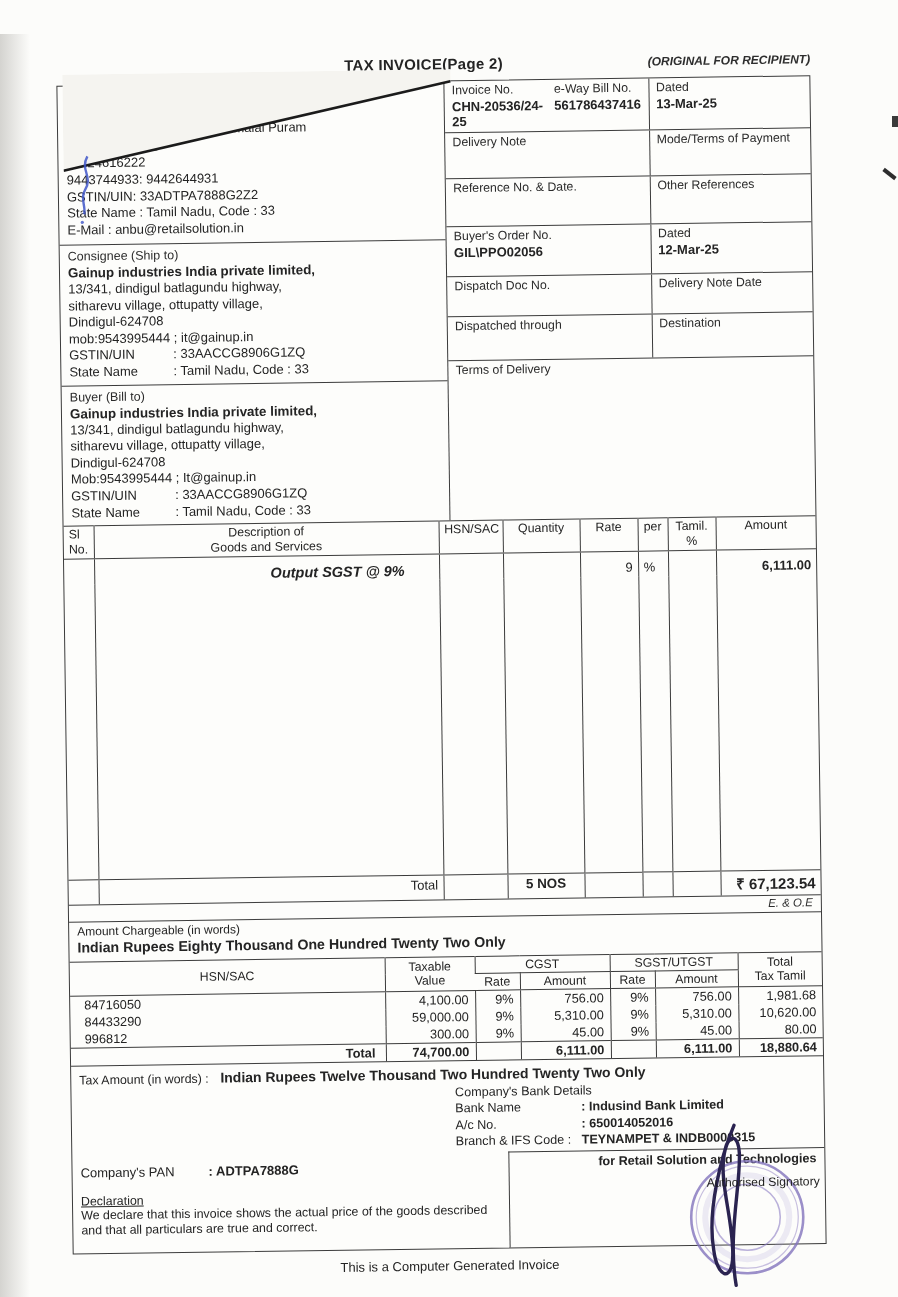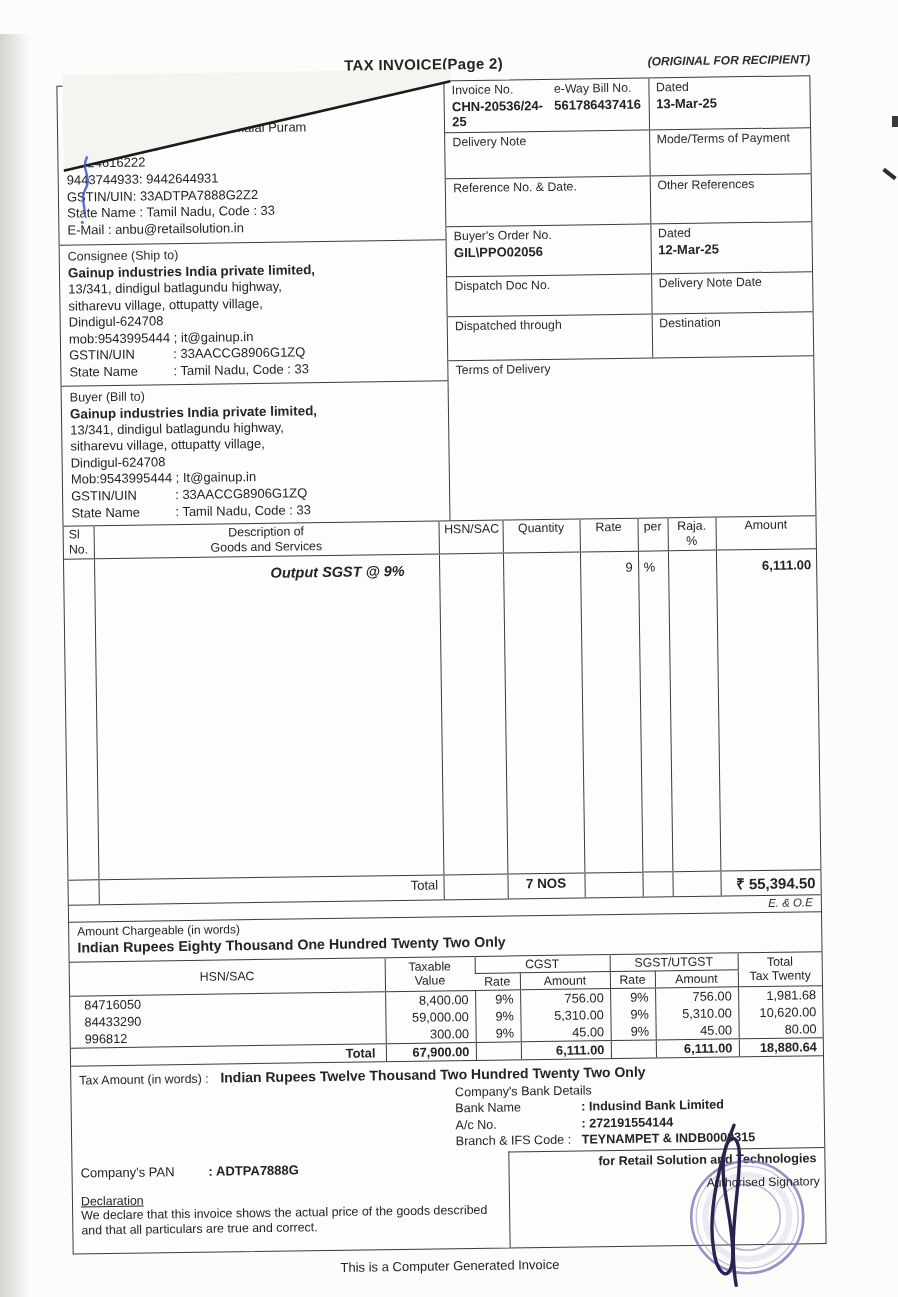--- a/index.html
+++ b/index.html
@@ -279,21 +279,21 @@
                 <div>No.</div>
               </th>
             <th>
                 <div>Description of</div>
                 <div>Goods and Services</div>
               </th>
             <th>HSN/SAC</th>
             <th>Quantity</th>
             <th>Rate</th>
             <th>per</th>
-            <th>Raja. %</th>
+            <th>Tamil. %</th>
             <th>Amount</th>
           </tr>
         </thead>
         <tbody>
           <tr>
             <td></td>
             <td class="item-desc">Output SGST @ 9%</td>
             <td></td>
             <td></td>
             <td class="num" style="padding-top:8px;">9</td>
@@ -308,25 +308,25 @@
               <td></td>
               <td></td>
               <td></td>
               <td></td>
               <td></td>
           </tr>
           <tr class="totrow">
             <td></td>
             <td class="tot-label">Total</td>
             <td></td>
-            <td class="tot-qty">7 NOS</td>
-            <td></td>
-              <td></td>
-              <td></td>
-            <td class="tot-amt">₹ 55,394.50</td>
+            <td class="tot-qty">5 NOS</td>
+            <td></td>
+              <td></td>
+              <td></td>
+            <td class="tot-amt">₹ 67,123.54</td>
           </tr>
         </tbody>
       </table>
       <div class="eoe">E. &amp; O.E</div>
 
       <div class="aw">
         <div class="aw-label">Amount Chargeable (in words)</div>
         <div class="aw-text">Indian Rupees Eighty Thousand One Hundred Twenty Two Only</div>
       </div>
 
@@ -344,34 +344,34 @@
           <tr>
             <th rowspan="2">HSN/SAC</th>
             <th rowspan="2">
                 <div>Taxable</div>
                 <div>Value</div>
               </th>
             <th colspan="2">CGST</th>
             <th colspan="2">SGST/UTGST</th>
             <th rowspan="2">
                 <div>Total</div>
-                <div>Tax Twenty</div>
+                <div>Tax Tamil</div>
               </th>
           </tr>
           <tr>
             <th>Rate</th>
             <th>Amount</th>
             <th>Rate</th>
             <th>Amount</th>
           </tr>
         </thead>
         <tbody>
           <tr class="trow">
             <td class="hsn-cell">84716050</td>
-            <td class="num">8,400.00</td>
+            <td class="num">4,100.00</td>
             <td class="num">9%</td>
             <td class="num">756.00</td>
             <td class="num">9%</td>
             <td class="num">756.00</td>
             <td class="num">1,981.68</td>
           </tr>
           <tr class="trow">
             <td class="hsn-cell">84433290</td>
             <td class="num">59,000.00</td>
             <td class="num">9%</td>
@@ -384,21 +384,21 @@
             <td class="hsn-cell">996812</td>
             <td class="num">300.00</td>
             <td class="num">9%</td>
             <td class="num">45.00</td>
             <td class="num">9%</td>
             <td class="num">45.00</td>
             <td class="num">80.00</td>
           </tr>
           <tr class="ttot">
             <td class="tot-l">Total</td>
-            <td class="num">67,900.00</td>
+            <td class="num">74,700.00</td>
             <td></td>
             <td class="num">6,111.00</td>
             <td></td>
             <td class="num">6,111.00</td>
             <td class="num">18,880.64</td>
           </tr>
         </tbody>
       </table>
 
       <div class="twb">
@@ -407,21 +407,21 @@
           <span class="twt">Indian Rupees Twelve Thousand Two Hundred Twenty Two Only</span>
         </div>
         <div class="bank">
           <div>Company's Bank Details</div>
           <div class="brow">
               <span class="blabel">Bank Name</span>
               <span class="bvalue">: Indusind Bank Limited</span>
             </div>
           <div class="brow">
               <span class="blabel">A/c No.</span>
-              <span class="bvalue">: 272191554144</span>
+              <span class="bvalue">: 650014052016</span>
             </div>
           <div class="brow">
               <span class="blabel">Branch &amp; IFS Code :</span>
               <span class="bvalue">TEYNAMPET &amp; INDB0000315</span>
             </div>
         </div>
       </div>
 
       <div class="decl">
         <div class="decl-left">

